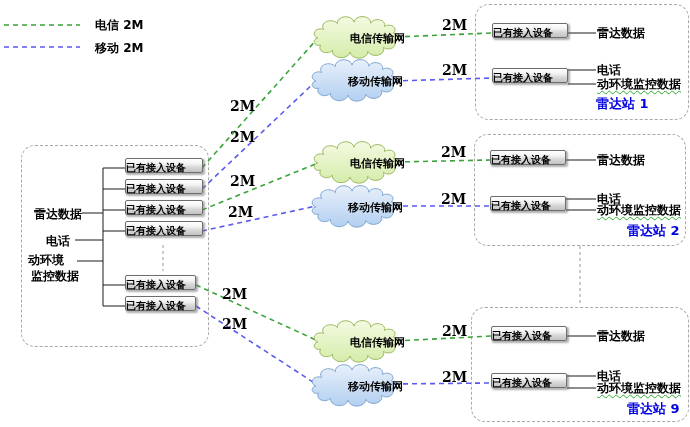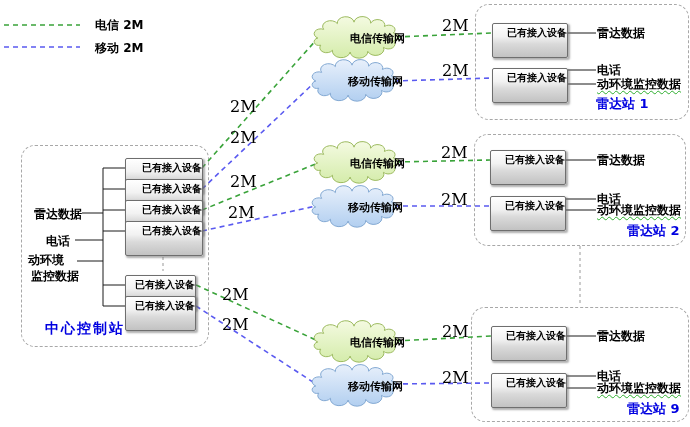--- a/index.html
+++ b/index.html
@@ -6,37 +6,37 @@
   #canvas{
     position:relative;width:690px;height:427px;background:#ffffff;overflow:hidden;
     font-family:"DejaVu Sans","Liberation Sans",sans-serif;color:#000;
   }
   #wires{position:absolute;left:0;top:0;width:690px;height:427px;z-index:2;}
   .panel{
     position:absolute;border:1px dashed #a8a8a8;border-radius:14px;
     background:transparent;z-index:1;
   }
   .device-box{
-    position:absolute;box-sizing:border-box;height:35px;
+    position:absolute;box-sizing:border-box;height:15px;
     border:1px solid #6e6e6e;border-radius:2px;
     background:linear-gradient(180deg,#ffffff 0%,#f2f2f2 38%,#dadada 60%,#c2c2c2 100%);
     box-shadow:1.5px 1.5px 2px rgba(110,110,110,.55);
-    font-size:10px;font-weight:bold;text-align:right;line-height:18px;
+    font-size:10px;font-weight:bold;text-align:left;line-height:18px;
     z-index:3;white-space:nowrap;
   }
   .cloud{position:absolute;width:98px;height:36px;z-index:3;}
   .cloud svg{position:absolute;left:0;top:0;width:100%;height:100%;overflow:visible;}
   .cloud .cloud-label{
     position:absolute;left:0;top:0;right:0;bottom:0;text-align:right;
     line-height:37px;font-size:11px;font-weight:bold;z-index:4;white-space:nowrap;
   }
   .cloud.green use{fill:url(#gradGreen);stroke:#9dbb60;}
   .cloud.blue  use{fill:url(#gradBlue); stroke:#83a9d3;}
   .txt{position:absolute;font-size:12px;font-weight:bold;white-space:nowrap;z-index:4;line-height:14px;}
-  .bw{position:absolute;font-size:16px;font-weight:normal;white-space:nowrap;z-index:4;line-height:11px;font-family:"DejaVu Serif","Liberation Serif",serif;}
+  .bw{position:absolute;font-size:14px;font-weight:bold;white-space:nowrap;z-index:4;line-height:11px;font-family:"DejaVu Serif","Liberation Serif",serif;}
   .station-title{position:absolute;font-size:13px;font-weight:bold;color:#0000e0;white-space:nowrap;z-index:4;line-height:15px;}
   .center-title{position:absolute;font-size:14px;font-weight:bold;color:#0000e0;white-space:nowrap;z-index:4;line-height:16px;letter-spacing:2px;}
   .legend-label{position:absolute;font-size:12px;font-weight:bold;white-space:nowrap;z-index:4;line-height:14px;}
   .wavy{
     text-decoration:underline;text-decoration-style:wavy;
     text-decoration-color:#2fae2f;text-decoration-thickness:1px;text-underline-offset:2px;
   }
 </style>
 </head>
 <body>
@@ -108,21 +108,20 @@
     <g stroke="#999999" stroke-width="1" stroke-dasharray="3 3">
       <line x1="163" y1="245" x2="163" y2="271"></line>
       <line x1="580" y1="246" x2="580" y2="306"></line>
     </g>
   </svg>
 
   <span class="legend-label" style="left:95px;top:18px">电信 2M</span>
   <span class="legend-label" style="left:95px;top:41px">移动 2M</span>
 
   <div class="panel" style="left:21px;top:145px;width:186px;height:200px"></div>
-  <span class="center-title" style="left:45px;top:320px">中心控制站</span>
   <span class="txt" style="left:34px;top:207px">雷达数据</span>
   <span class="txt" style="left:46px;top:234px">电话</span>
   <span class="txt" style="left:28px;top:253px">动环境</span>
   <span class="txt" style="left:31px;top:269px">监控数据</span>
 
   <div class="device-box" style="left:125px;top:158px;width:78px">已有接入设备</div>
   <div class="device-box" style="left:125px;top:179px;width:78px">已有接入设备</div>
   <div class="device-box" style="left:125px;top:200px;width:78px">已有接入设备</div>
   <div class="device-box" style="left:125px;top:221px;width:78px">已有接入设备</div>
   <div class="device-box" style="left:125px;top:275px;width:71px">已有接入设备</div>

